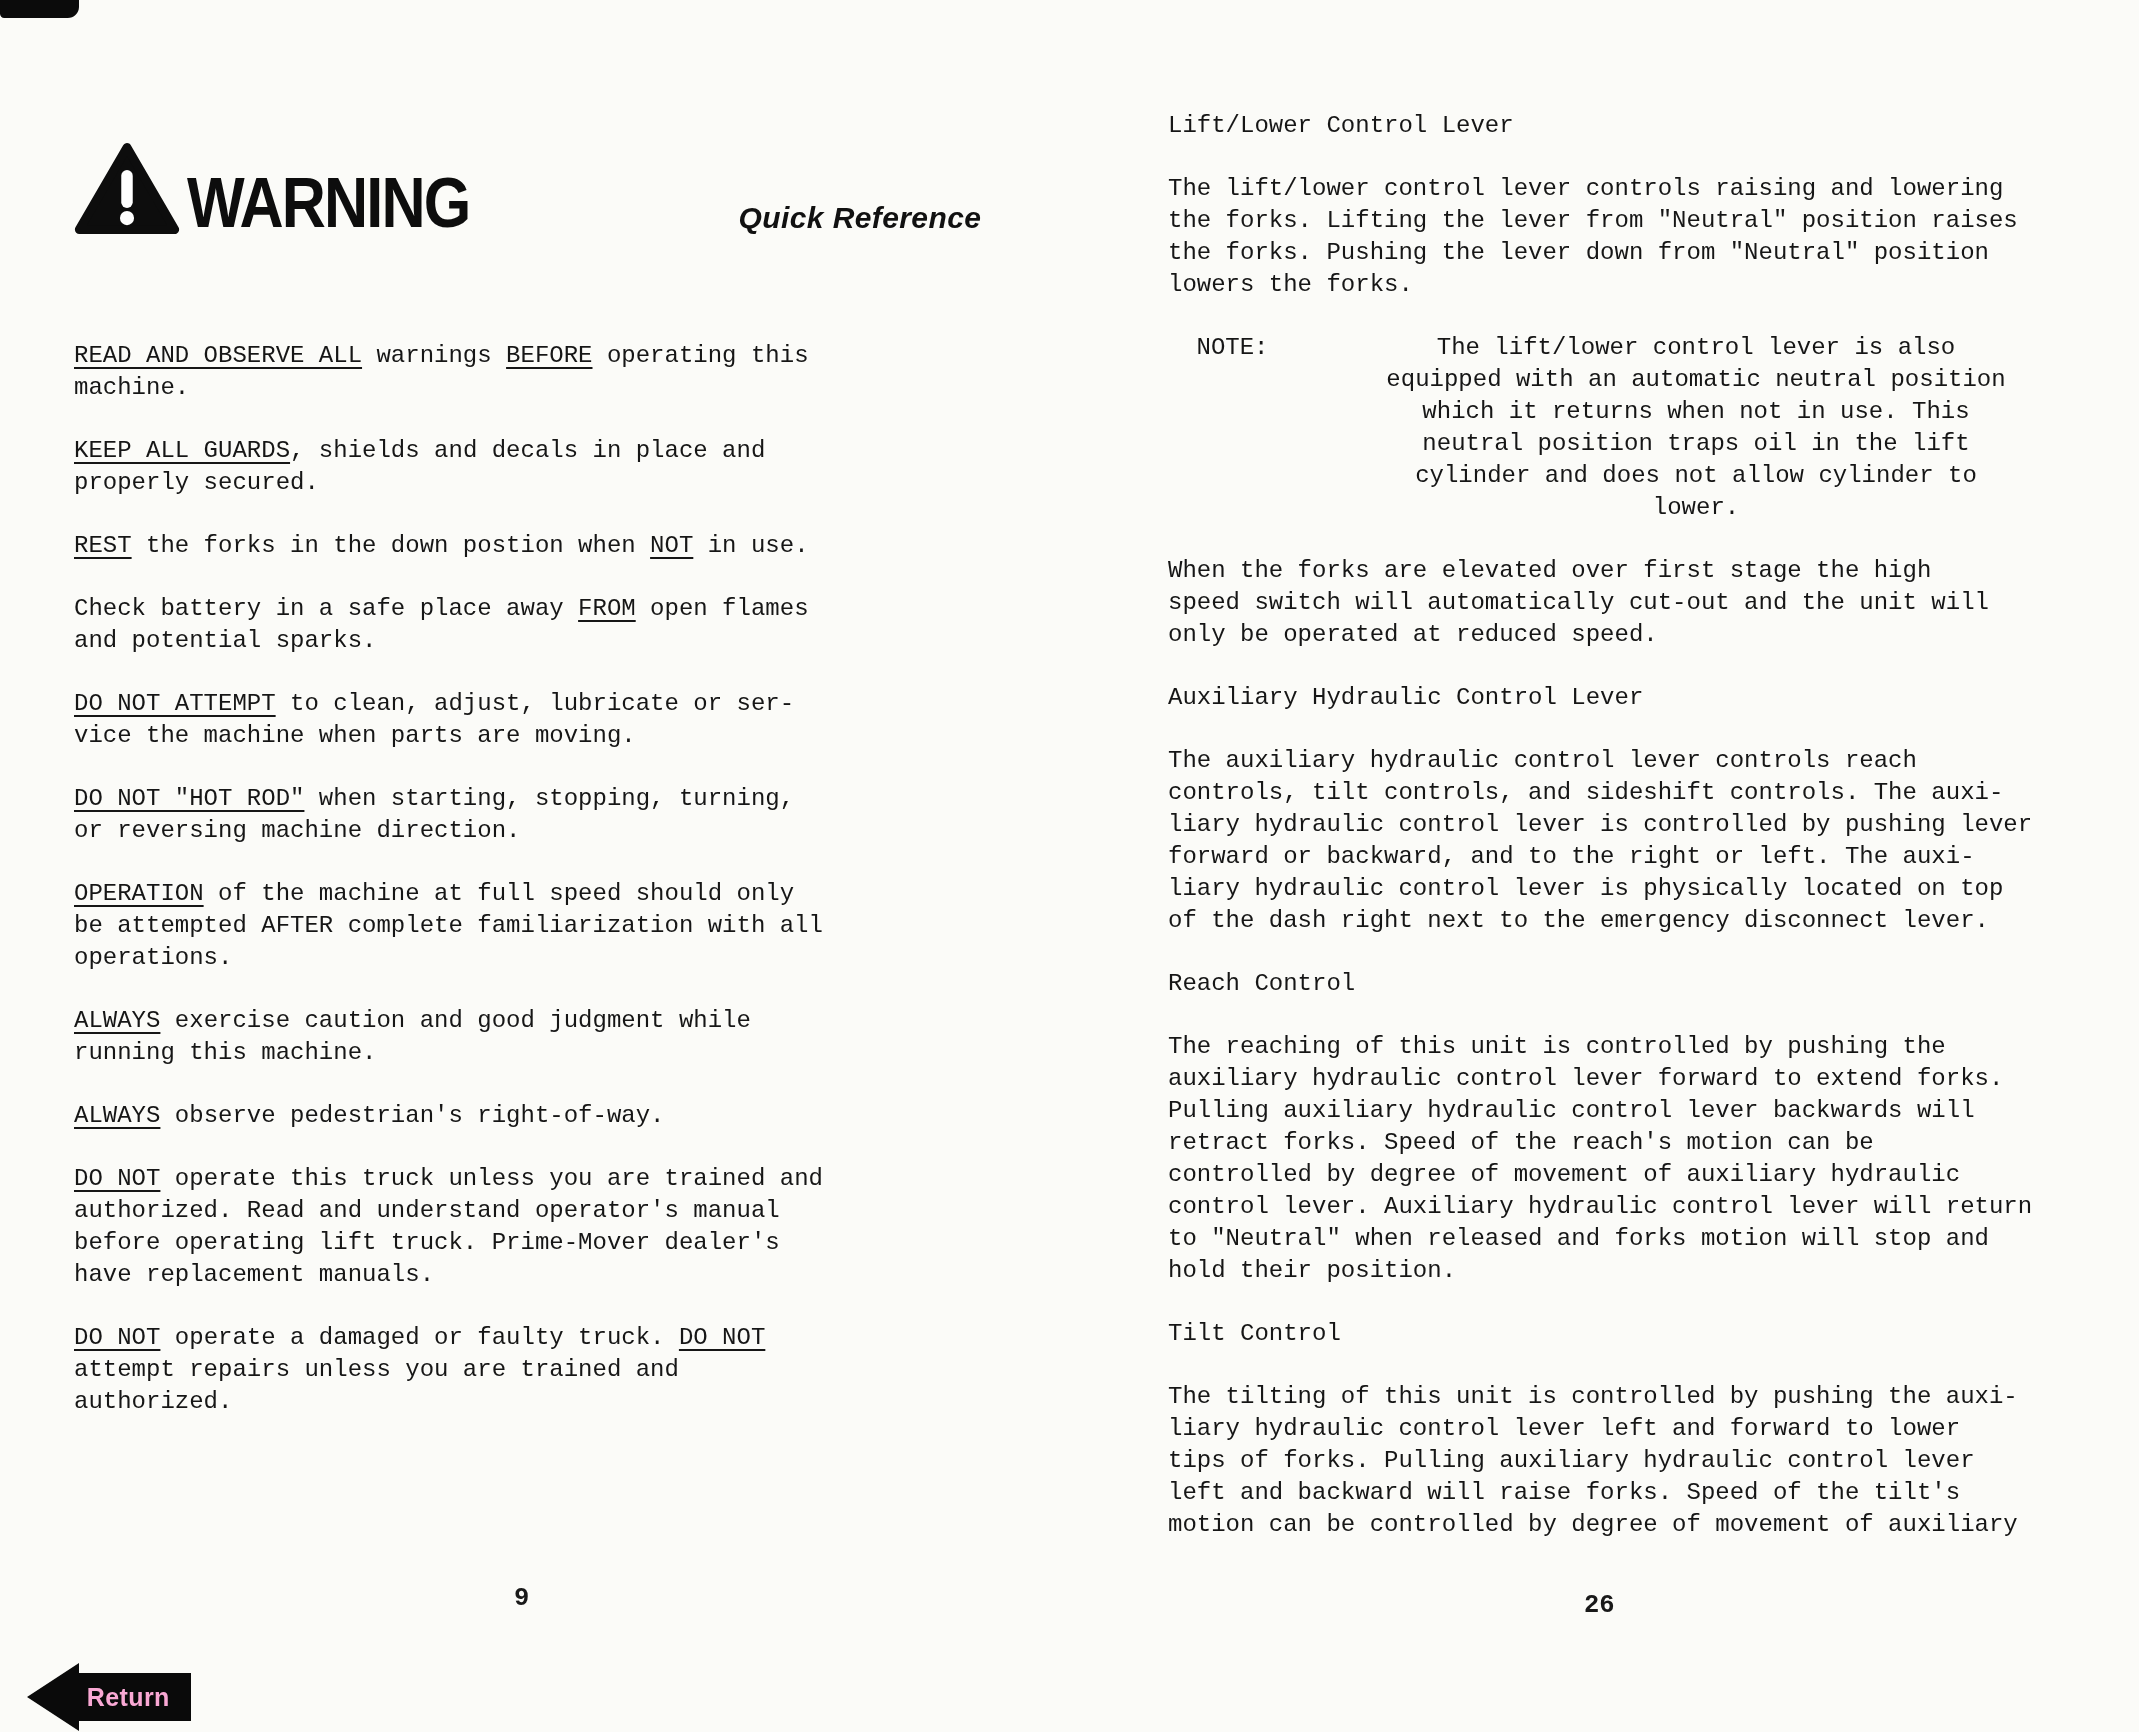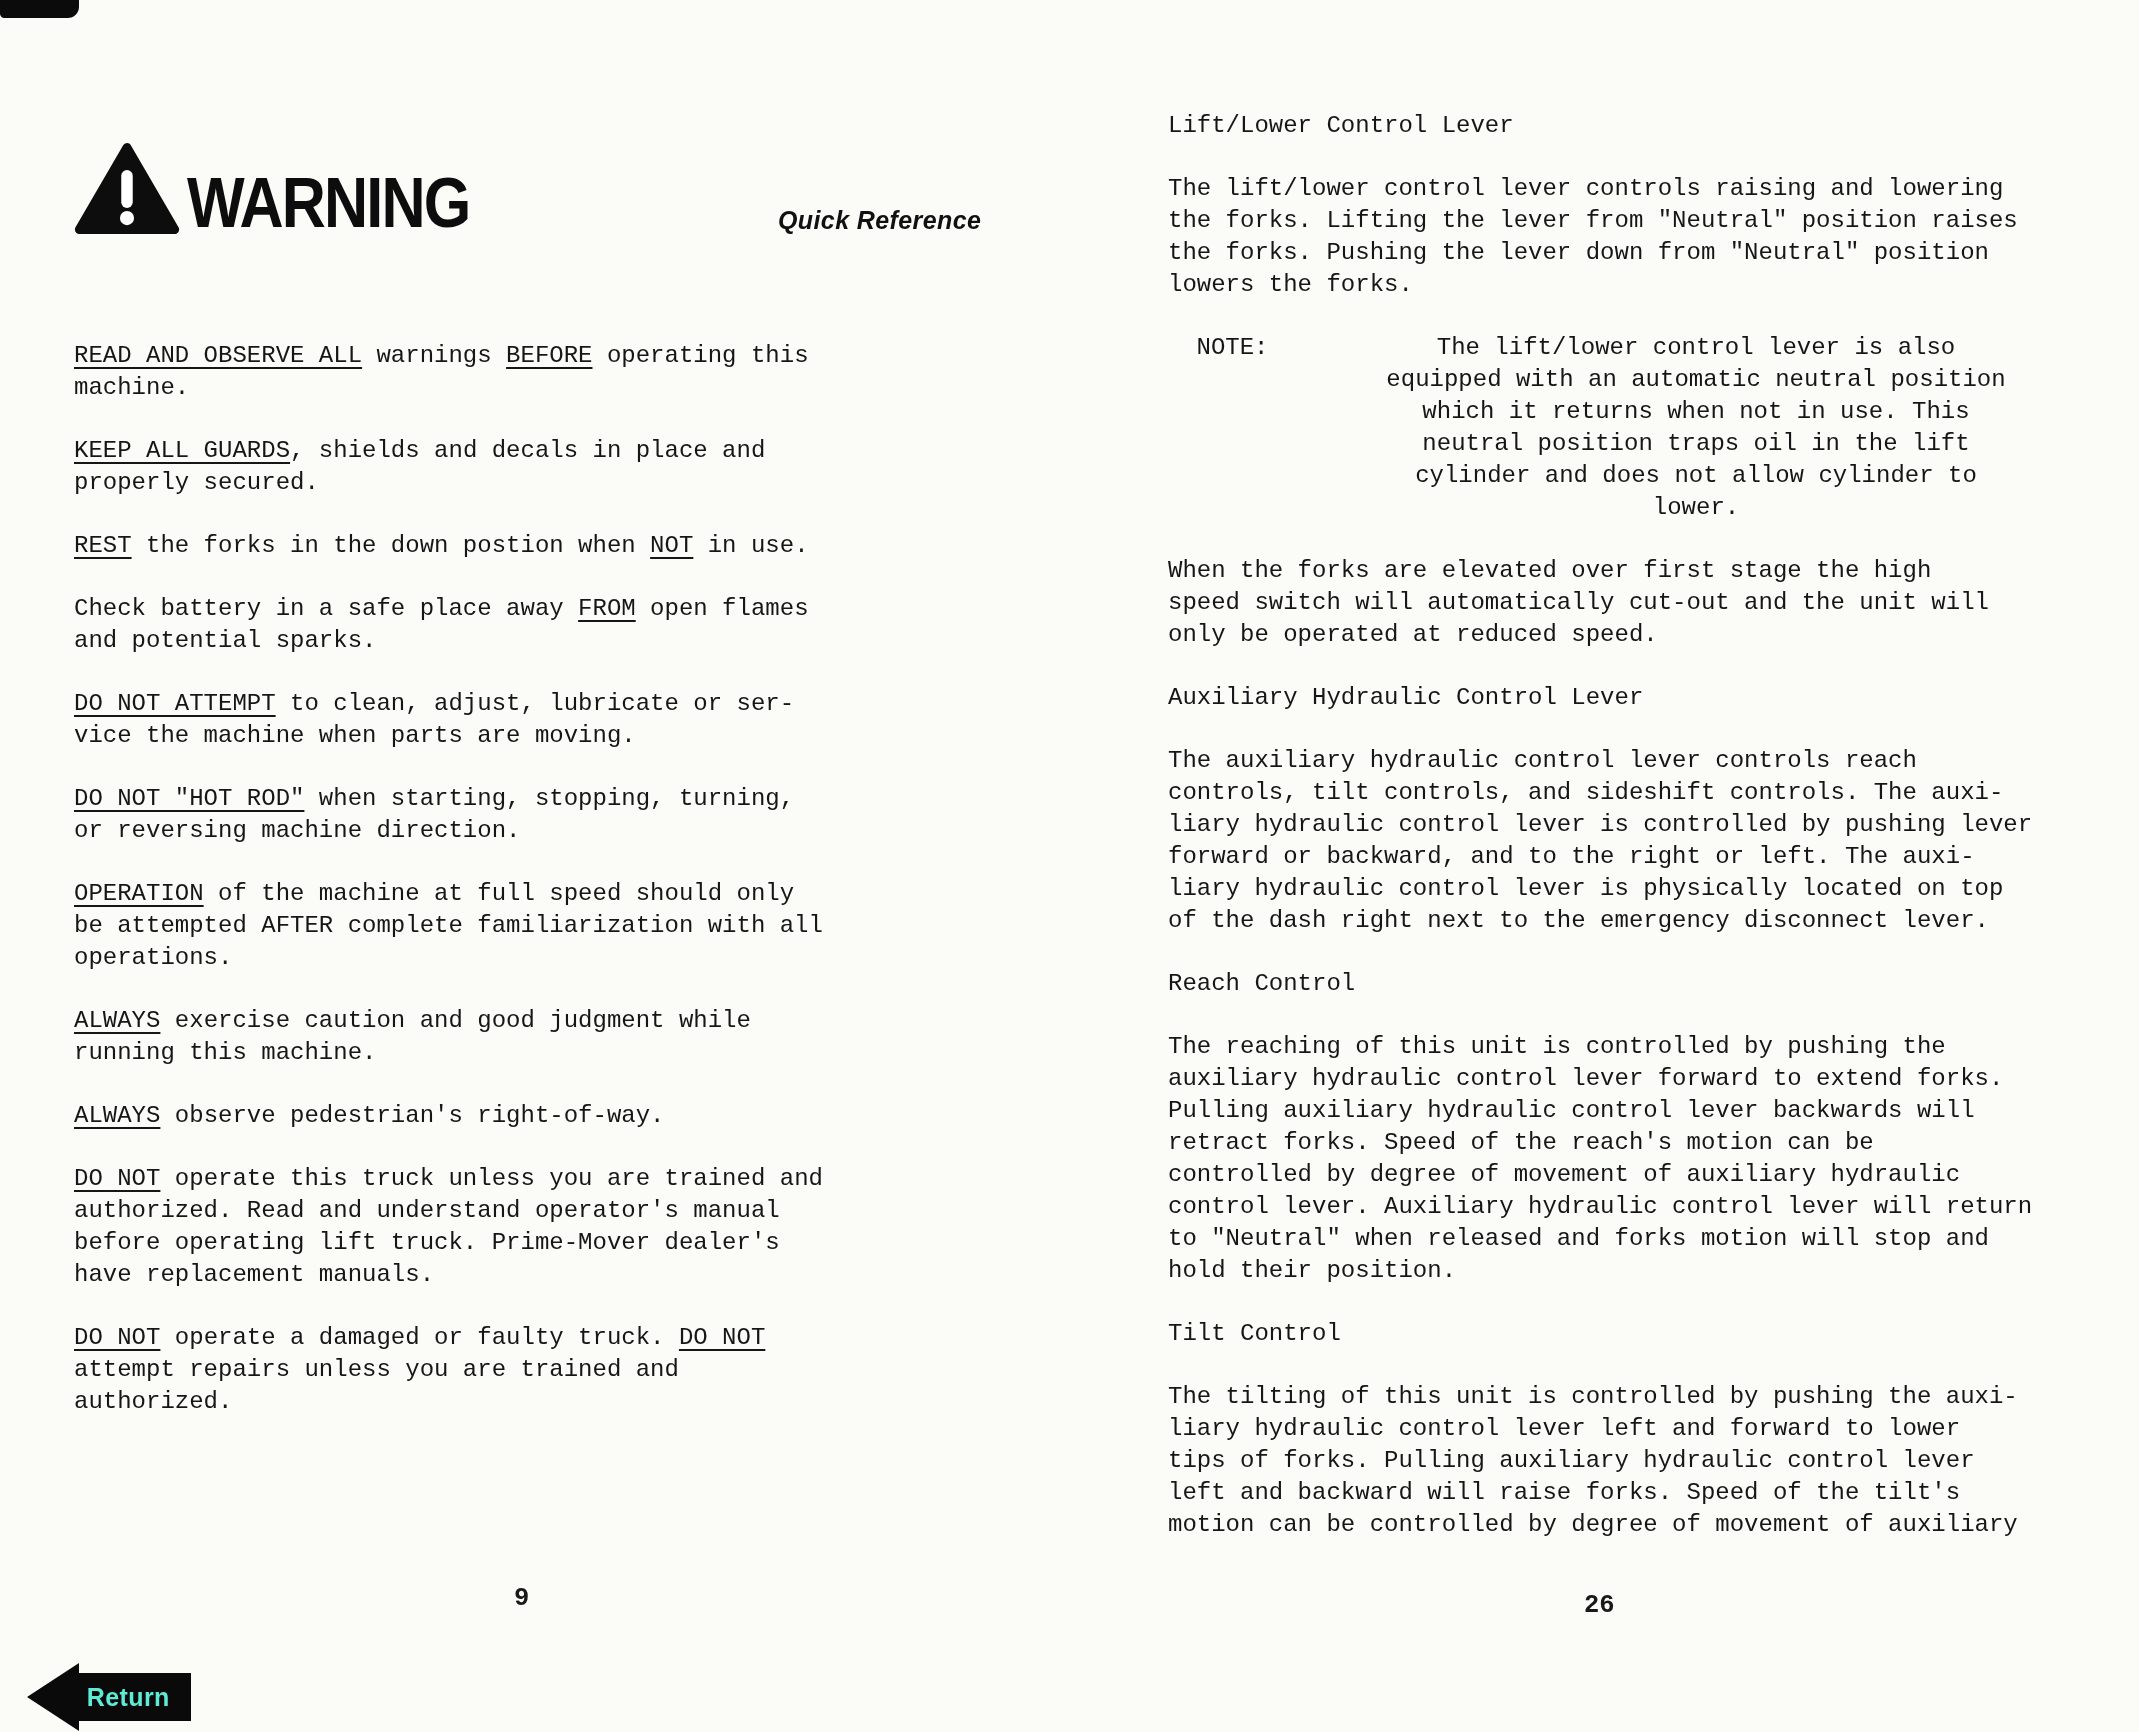--- a/index.html
+++ b/index.html
@@ -35,21 +35,21 @@
     line-height: 0.92;
     letter-spacing: -2.1px;
     color: #0d0d0d;
     transform: scaleX(0.86);
     transform-origin: left bottom;
   }
   .qr-title {
     font-family: "Liberation Sans", sans-serif;
     font-style: italic;
     font-weight: 700;
-    font-size: 25px;
+    font-size: 30px;
     color: #111;
     margin-top: 11.3px;
     margin-right: 12.7px;
     letter-spacing: 0.4px;
   }
 
   .para {
     white-space: pre-line;
     font-size: 24px;
     line-height: 32px;
@@ -90,21 +90,21 @@
     border-right: 52px solid #0a0a0a;
   }
   .return-arrow-body {
     height: 48px;
     margin-left: -0.7px;
     background: #0a0a0a;
     display: flex; align-items: center;
     padding: 0 21px 0 8.5px;
   }
   .return-label {
-    color: #5eead4;
+    color: #f9a8d4;
     font-family: "Liberation Sans", sans-serif;
     font-weight: 700;
     font-size: 25px;
     letter-spacing: 0.4px;
     text-align: right;
   }
 </style>
 </head>
 <body>
 

